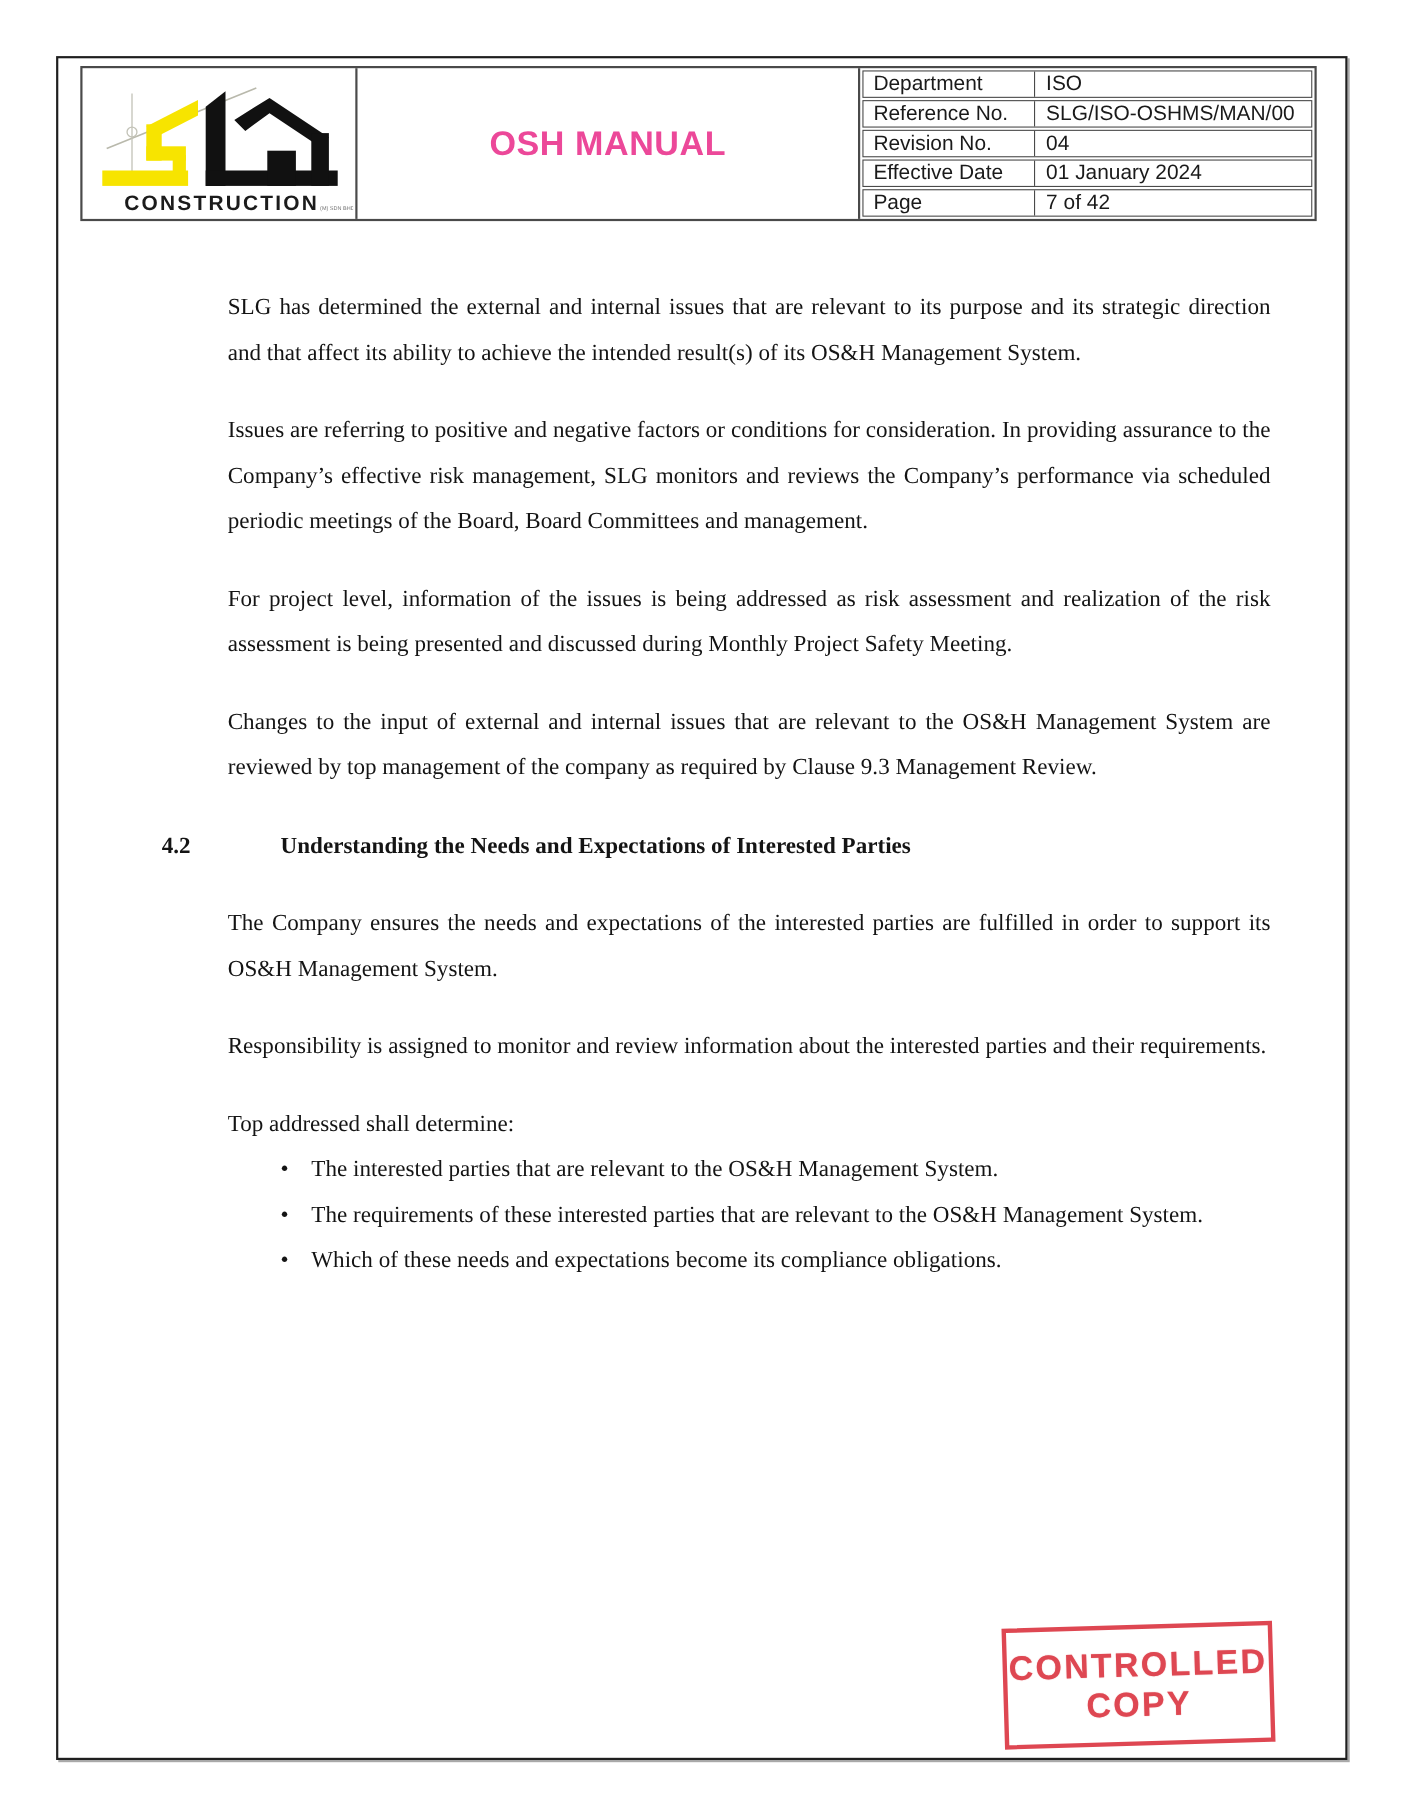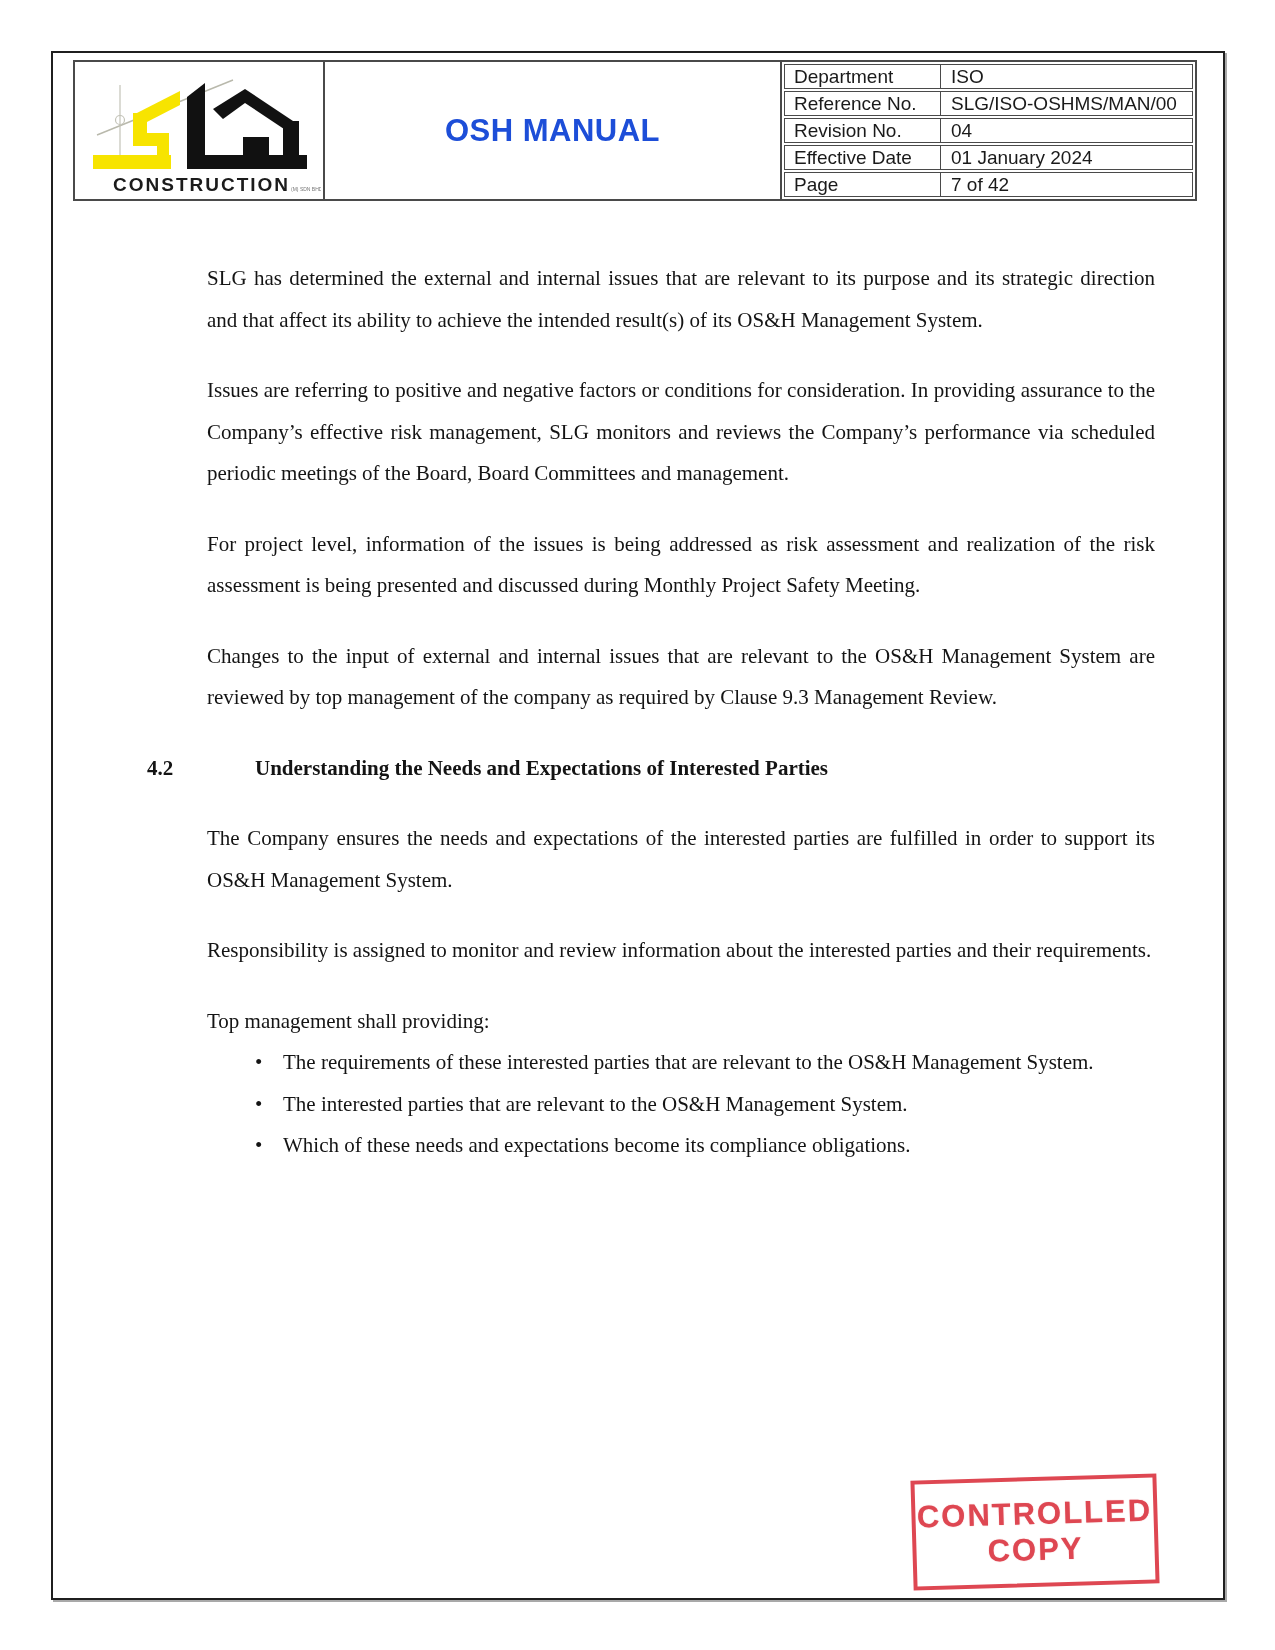--- a/index.html
+++ b/index.html
@@ -34,21 +34,21 @@
     box-sizing:border-box;
     display:flex; align-items:center; 
     overflow:hidden;
   }
   .sr-only { position:absolute; width:1px; height:1px; overflow:hidden; clip:rect(0 0 0 0); }
   .title-cell {
     flex:1 1 auto;
     display:flex; align-items:center; justify-content:center;
   }
   .doc-title {
-    font-size:31px; font-weight:bold; letter-spacing:.5px; color:#1d4ed8;
+    font-size:31px; font-weight:bold; letter-spacing:.5px; color:#ec4899;
   }
   .info-cell {
     flex:0 0 415px;
     border-left:2px solid #4a4a4a;
     box-sizing:border-box;
     display:flex; flex-direction:column;
     gap:2px; padding:2px;
   }
   .info-row {
     flex:1 1 0;
@@ -191,25 +191,25 @@
   <p>For project level, information of the issues is being addressed as risk assessment and realization of the risk assessment is being presented and discussed during Monthly Project Safety Meeting.</p>
   <p>Changes to the input of external and internal issues that are relevant to the OS&amp;H Management System are reviewed by top management of the company as required by Clause 9.3 Management Review.</p>
 
   <div class="section-heading">
     <div class="section-number">4.2</div>
     <div class="section-title">Understanding the Needs and Expectations of Interested Parties</div>
   </div>
 
   <p>The Company ensures the needs and expectations of the interested parties are fulfilled in order to support its OS&amp;H Management System.</p>
   <p>Responsibility is assigned to monitor and review information about the interested parties and their requirements.</p>
-  <p class="no-gap">Top management shall providing:</p>
+  <p class="no-gap">Top addressed shall determine:</p>
 
   <ul class="bullet-list">
+    <li>The interested parties that are relevant to the OS&amp;H Management System.</li>
     <li>The requirements of these interested parties that are relevant to the OS&amp;H Management System.</li>
-    <li>The interested parties that are relevant to the OS&amp;H Management System.</li>
     <li>Which of these needs and expectations become its compliance obligations.</li>
   </ul>
 </div>
 
 <div class="stamp">
   <div class="stamp-line">CONTROLLED</div>
   <div class="stamp-line">COPY</div>
 </div>
 
 </body></html>

